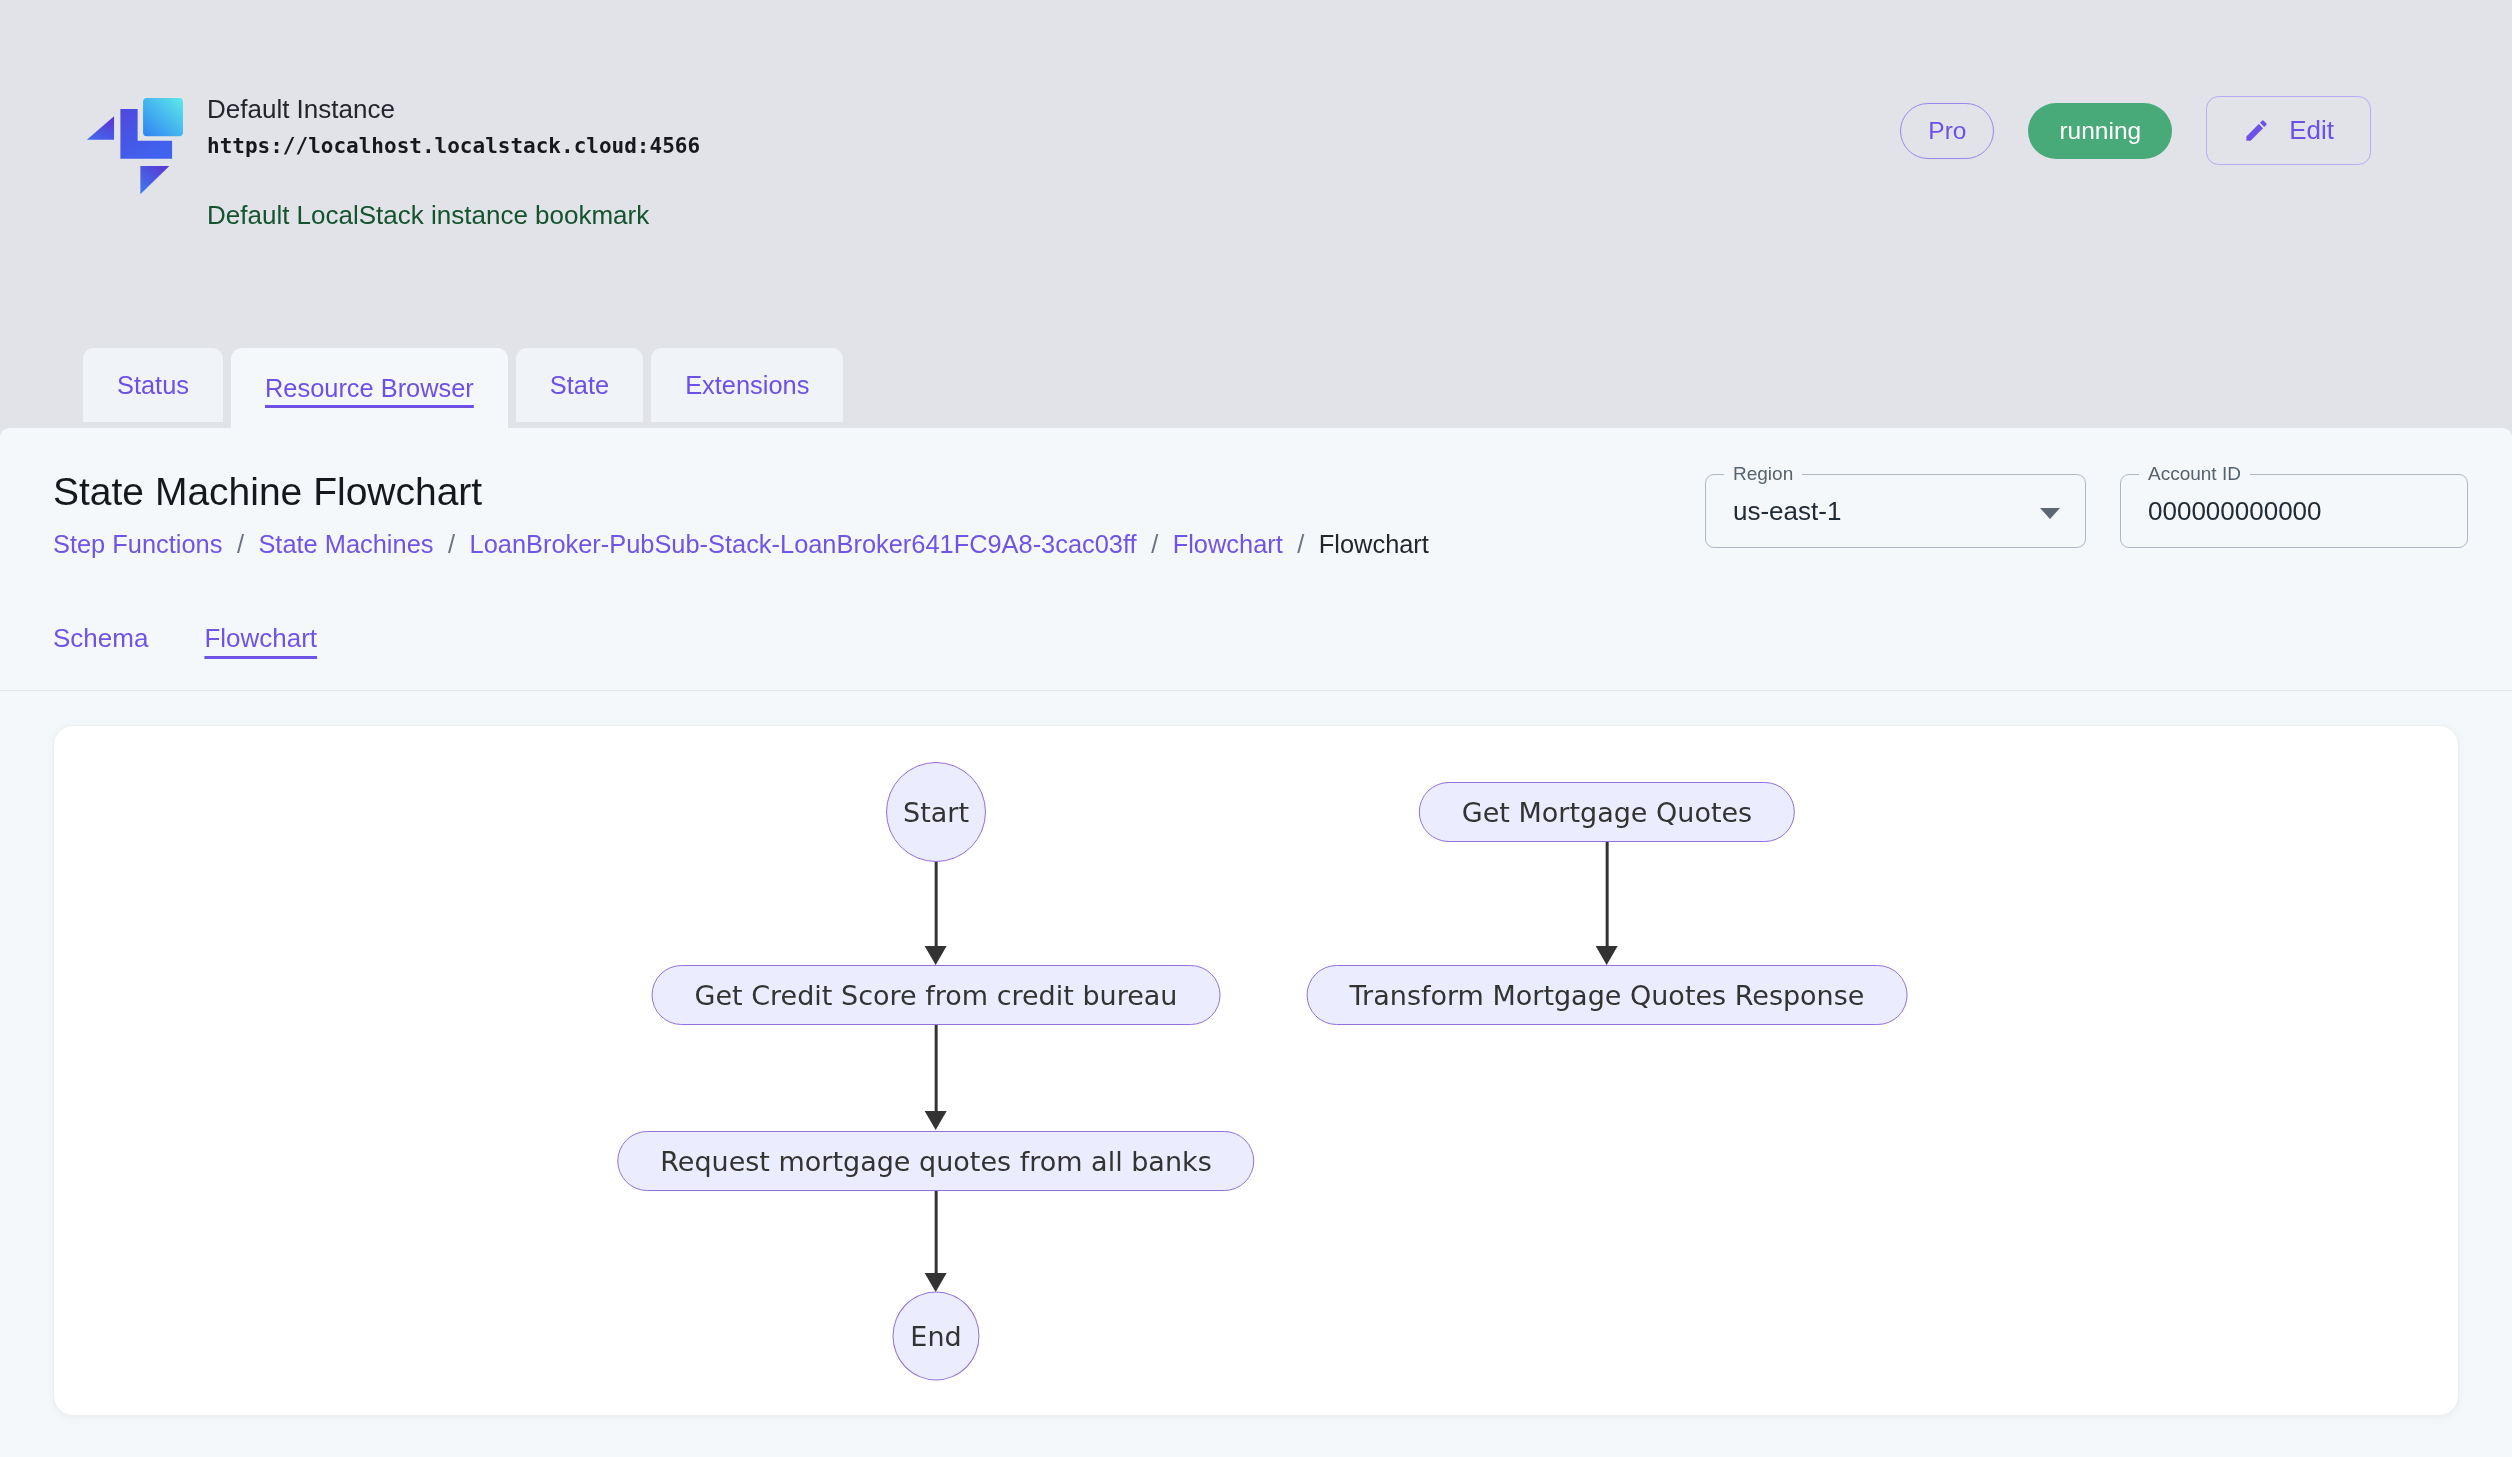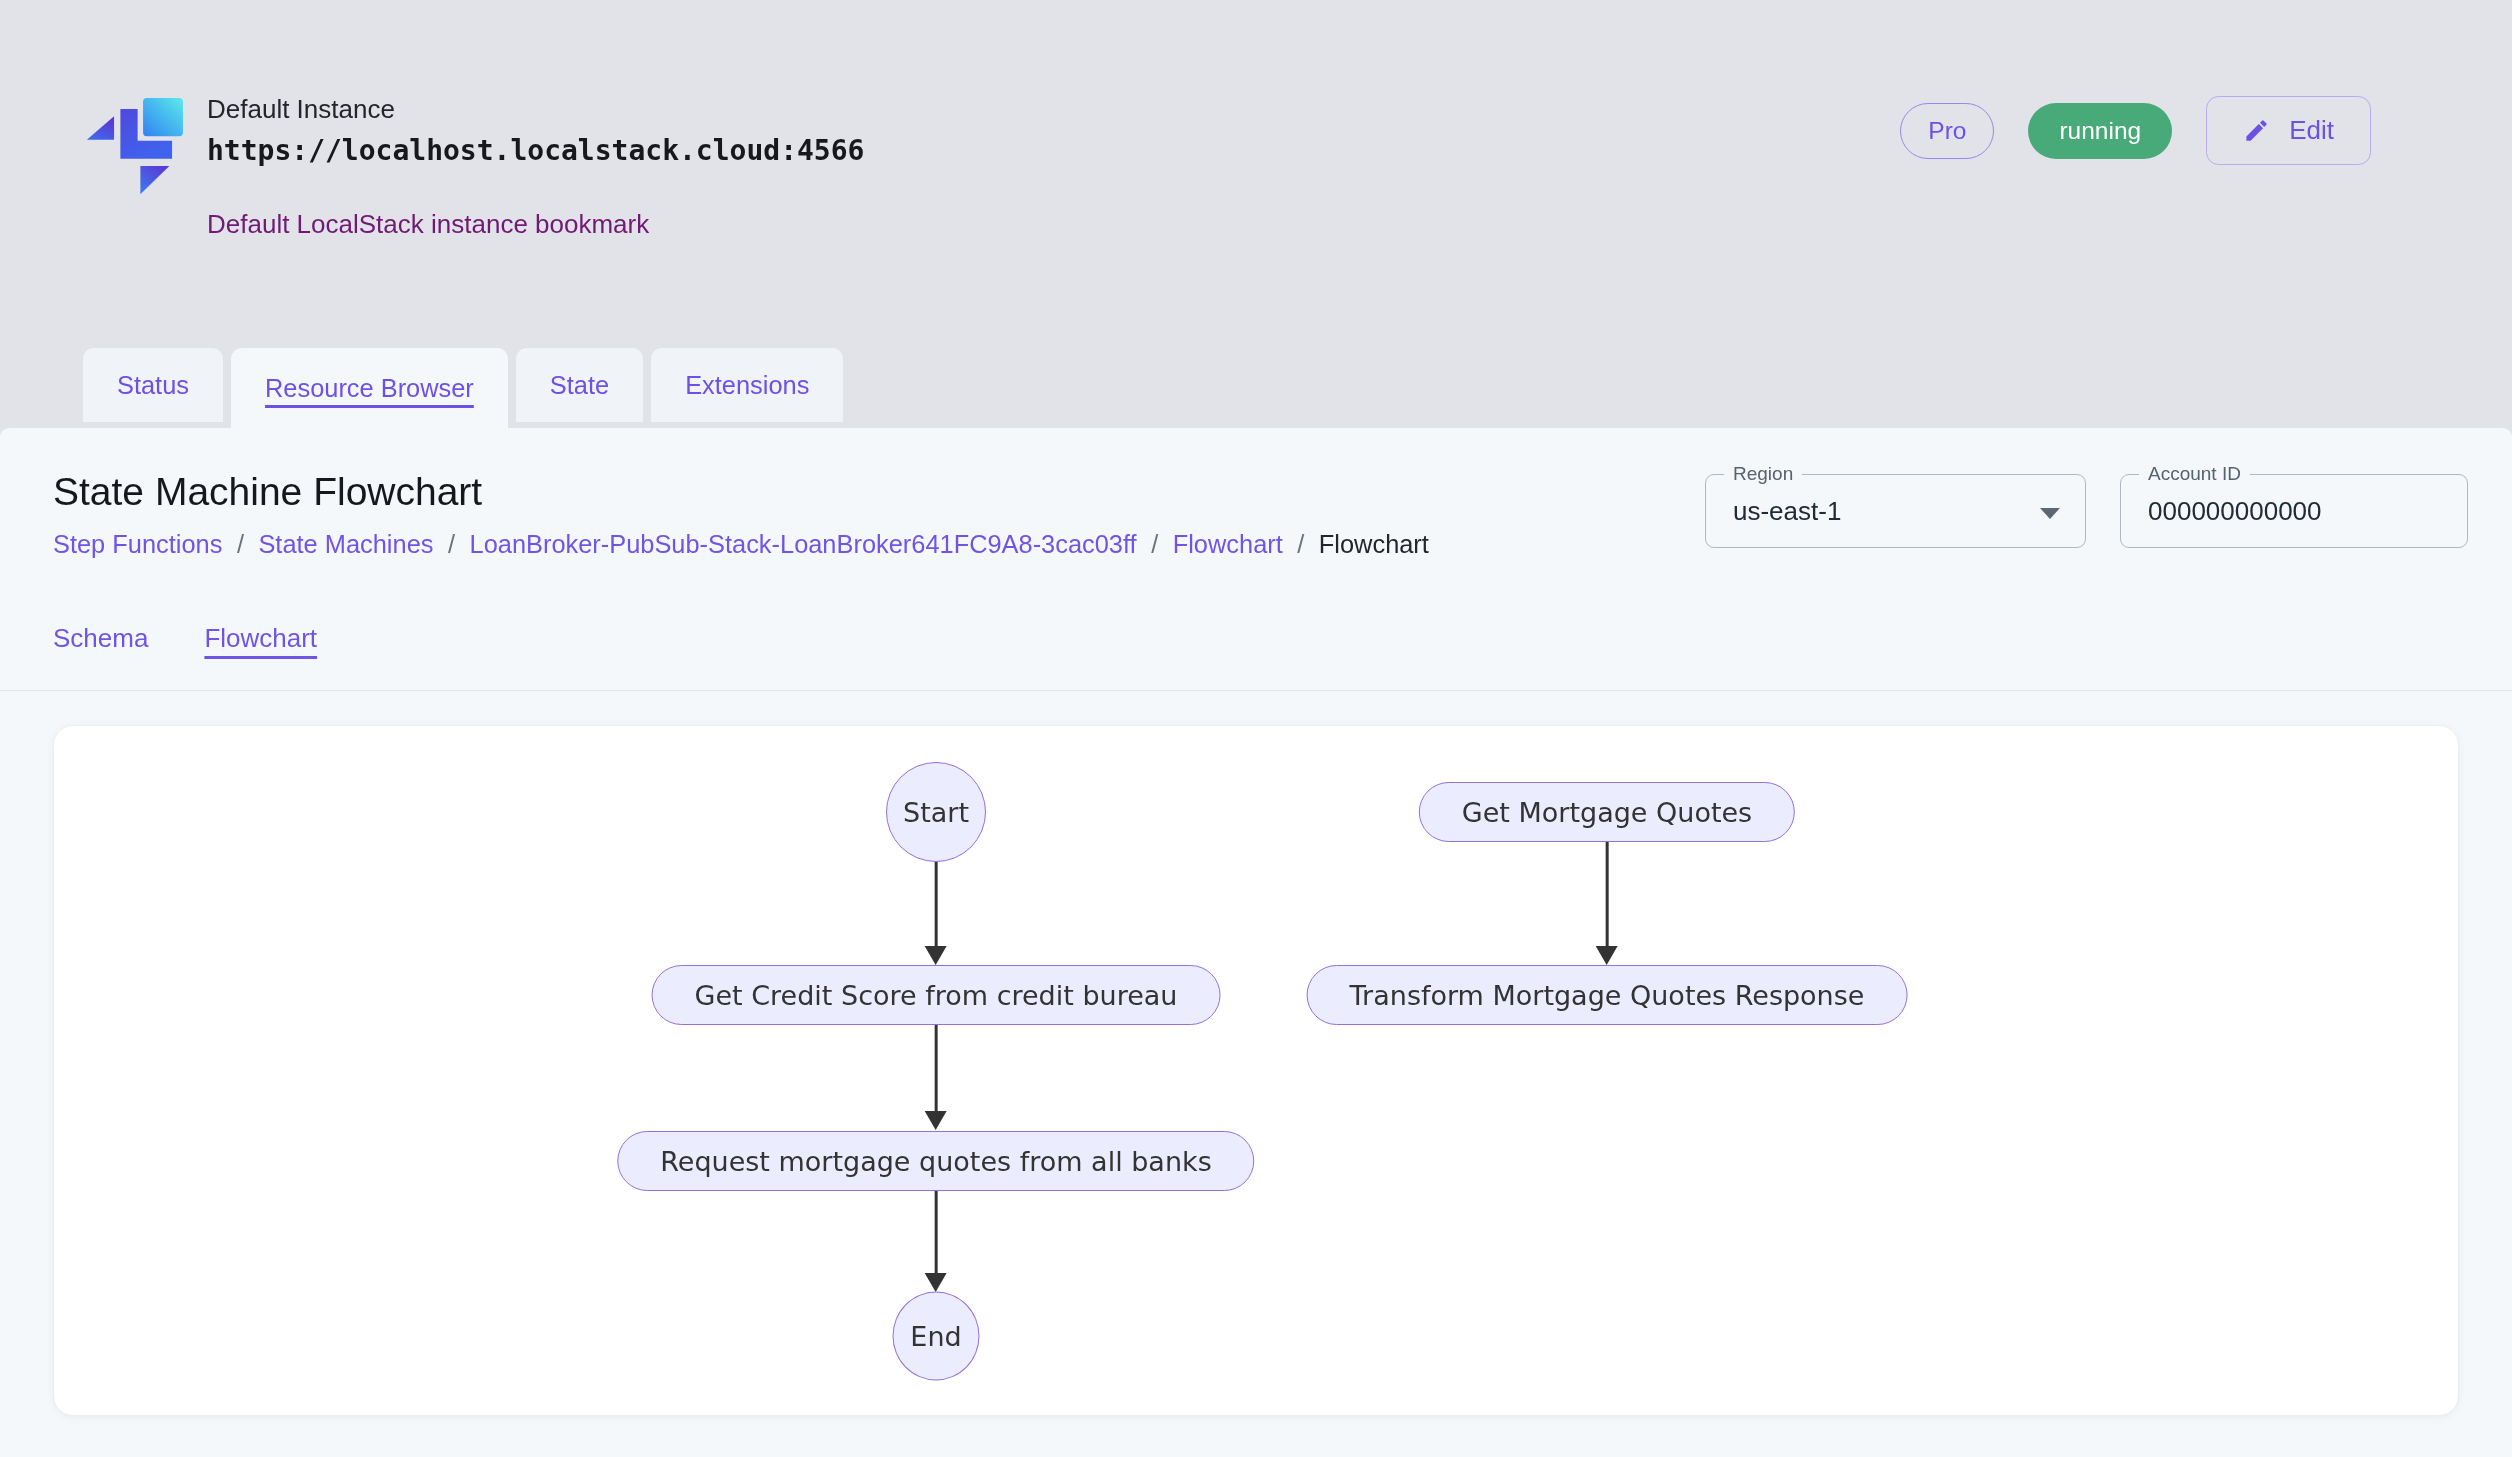--- a/index.html
+++ b/index.html
@@ -11,22 +11,22 @@
     overflow:hidden;
   }
   .app { width:2512px; height:1457px; position:relative; }
 
   
   .app-header { height:428px; position:relative; background:#e1e3e8; }
   .header-row { display:flex; align-items:flex-start; padding:89px 141px 0 83px; }
   .logo-wrap { width:102px; height:107px; margin-right:22px; flex:0 0 auto; }
   .instance-info { margin-top:5.4px; }
   .instance-name { font-size:26px; color:#23252b; }
-  .instance-url { font-family:"DejaVu Sans Mono", monospace; font-weight:bold; font-size:28px; color:#16181d; margin-top:9px; }
-  .instance-desc { font-size:26px; color:#701a75; margin-top:42px; }
+  .instance-url { font-family:"DejaVu Sans Mono", monospace; font-weight:bold; font-size:21px; color:#16181d; margin-top:9px; }
+  .instance-desc { font-size:26px; color:#14532d; margin-top:42px; }
 
   .badge-group { margin-left:auto; display:flex; align-items:center; gap:34px; margin-top:7.3px; }
   .pro-badge {
     height:56px; padding:0 27px; display:flex; align-items:center; justify-content:center;
     border:1.8px solid #9a86ec; border-radius:28px; color:#6d50e6; font-size:24.5px; background:transparent;
   }
   .running-badge {
     height:56px; padding:0 31px; display:flex; align-items:center; justify-content:center;
     border-radius:28px; background:#48aa78; color:#ffffff; font-size:24.5px;
   }

